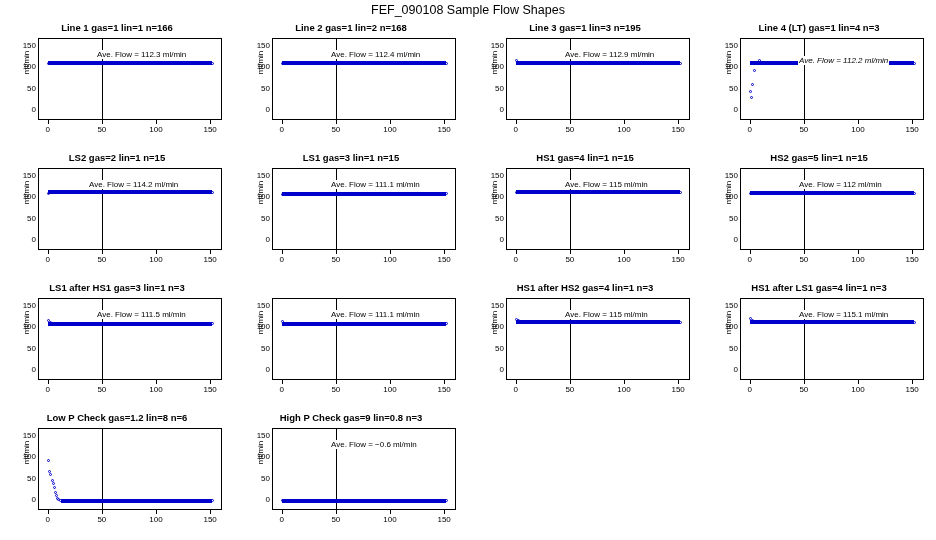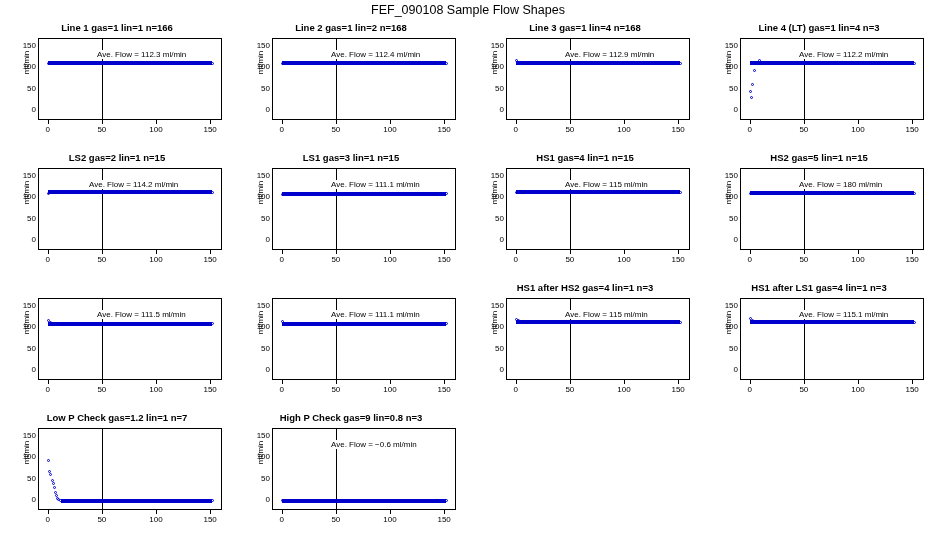--- a/index.html
+++ b/index.html
@@ -259,21 +259,21 @@
             <div class="pt" style="left: 133.25px; top: 24.2526px;"></div>
             <div class="pt" style="left: 144.083px; top: 24.2526px;"></div>
             <div class="pt" style="left: 154.917px; top: 24.2526px;"></div>
             <div class="pt" style="left: 165.75px; top: 24.2526px;"></div>
             <div class="pt" style="left: 173.333px; top: 24.2526px;"></div>
           </div>
         </div>
         <div class="annot" style="left: 96px; top: 30px;">Ave. Flow =  112.4  ml/min</div>
       </div>
       <div class="panel" style="left: 468px; top: 0px;">
-        <div class="panel-title">Line 3 gas=1 lin=4 n=168</div>
+        <div class="panel-title">Line 3 gas=1 lin=3 n=195</div>
         <div class="ylabel">ml/min</div>
         <div class="ytickwrap">
           <div class="ytick" style="top: 66.5789px;">0</div>
           <div class="ytickmark" style="top: 72.5789px;"></div>
           <div class="ytick" style="top: 45.5263px;">50</div>
           <div class="ytickmark" style="top: 51.5263px;"></div>
           <div class="ytick" style="top: 24.4737px;">100</div>
           <div class="ytickmark" style="top: 30.4737px;"></div>
           <div class="ytick" style="top: 3.42105px;">150</div>
           <div class="ytickmark" style="top: 9.42105px;"></div>
@@ -356,21 +356,21 @@
             <div class="pt" style="left: 73.6667px; top: 24.3368px;"></div>
             <div class="pt" style="left: 89.9167px; top: 24.3368px;"></div>
             <div class="pt" style="left: 106.167px; top: 24.3368px;"></div>
             <div class="pt" style="left: 122.417px; top: 24.3368px;"></div>
             <div class="pt" style="left: 138.667px; top: 24.3368px;"></div>
             <div class="pt" style="left: 154.917px; top: 24.3368px;"></div>
             <div class="pt" style="left: 169px; top: 24.3368px;"></div>
             <div class="pt" style="left: 173.333px; top: 24.3368px;"></div>
           </div>
         </div>
-        <div class="annot" style="left: 96px; top: 30px;">Ave. Flow =  112.2  ml/min</div>
+        <div class="annot" style="left: 96px; top: 36px; font-style: italic;">Ave. Flow =  112.2  ml/min</div>
       </div>
       <div class="panel" style="left: 0px; top: 130px;">
         <div class="panel-title">LS2 gas=2 lin=1 n=15</div>
         <div class="ylabel">ml/min</div>
         <div class="ytickwrap">
           <div class="ytick" style="top: 66.5789px;">0</div>
           <div class="ytickmark" style="top: 72.5789px;"></div>
           <div class="ytick" style="top: 45.5263px;">50</div>
           <div class="ytickmark" style="top: 51.5263px;"></div>
           <div class="ytick" style="top: 24.4737px;">100</div>
@@ -560,23 +560,24 @@
             <div class="pt" style="left: 100.75px; top: 24.4211px;"></div>
             <div class="pt" style="left: 111.583px; top: 24.4211px;"></div>
             <div class="pt" style="left: 122.417px; top: 24.4211px;"></div>
             <div class="pt" style="left: 133.25px; top: 24.4211px;"></div>
             <div class="pt" style="left: 144.083px; top: 24.4211px;"></div>
             <div class="pt" style="left: 154.917px; top: 24.4211px;"></div>
             <div class="pt" style="left: 165.75px; top: 24.4211px;"></div>
             <div class="pt" style="left: 173.333px; top: 24.4211px;"></div>
           </div>
         </div>
-        <div class="annot" style="left: 96px; top: 30px;">Ave. Flow =  180  ml/min</div>
+        <div class="annot" style="left: 96px; top: 30px;">Ave. Flow =  112  ml/min</div>
       </div>
       <div class="panel" style="left: 0px; top: 260px;">
+        <div class="panel-title">LS1 after HS1 gas=3 lin=1 n=3</div>
         <div class="ylabel">ml/min</div>
         <div class="ytickwrap">
           <div class="ytick" style="top: 66.5789px;">0</div>
           <div class="ytickmark" style="top: 72.5789px;"></div>
           <div class="ytick" style="top: 45.5263px;">50</div>
           <div class="ytickmark" style="top: 51.5263px;"></div>
           <div class="ytick" style="top: 24.4737px;">100</div>
           <div class="ytickmark" style="top: 30.4737px;"></div>
           <div class="ytick" style="top: 3.42105px;">150</div>
           <div class="ytickmark" style="top: 9.42105px;"></div>
@@ -765,21 +766,21 @@
             <div class="pt" style="left: 133.25px; top: 23.1158px;"></div>
             <div class="pt" style="left: 144.083px; top: 23.1158px;"></div>
             <div class="pt" style="left: 154.917px; top: 23.1158px;"></div>
             <div class="pt" style="left: 165.75px; top: 23.1158px;"></div>
             <div class="pt" style="left: 173.333px; top: 23.1158px;"></div>
           </div>
         </div>
         <div class="annot" style="left: 96px; top: 30px;">Ave. Flow =  115.1  ml/min</div>
       </div>
       <div class="panel" style="left: 0px; top: 390px;">
-        <div class="panel-title">Low P Check gas=1.2 lin=1 n=7</div>
+        <div class="panel-title">Low P Check gas=1.2 lin=8 n=6</div>
         <div class="ylabel">ml/min</div>
         <div class="ytickwrap">
           <div class="ytick" style="top: 66.5789px;">0</div>
           <div class="ytickmark" style="top: 72.5789px;"></div>
           <div class="ytick" style="top: 45.5263px;">50</div>
           <div class="ytickmark" style="top: 51.5263px;"></div>
           <div class="ytick" style="top: 24.4737px;">100</div>
           <div class="ytickmark" style="top: 30.4737px;"></div>
           <div class="ytick" style="top: 3.42105px;">150</div>
           <div class="ytickmark" style="top: 9.42105px;"></div>

